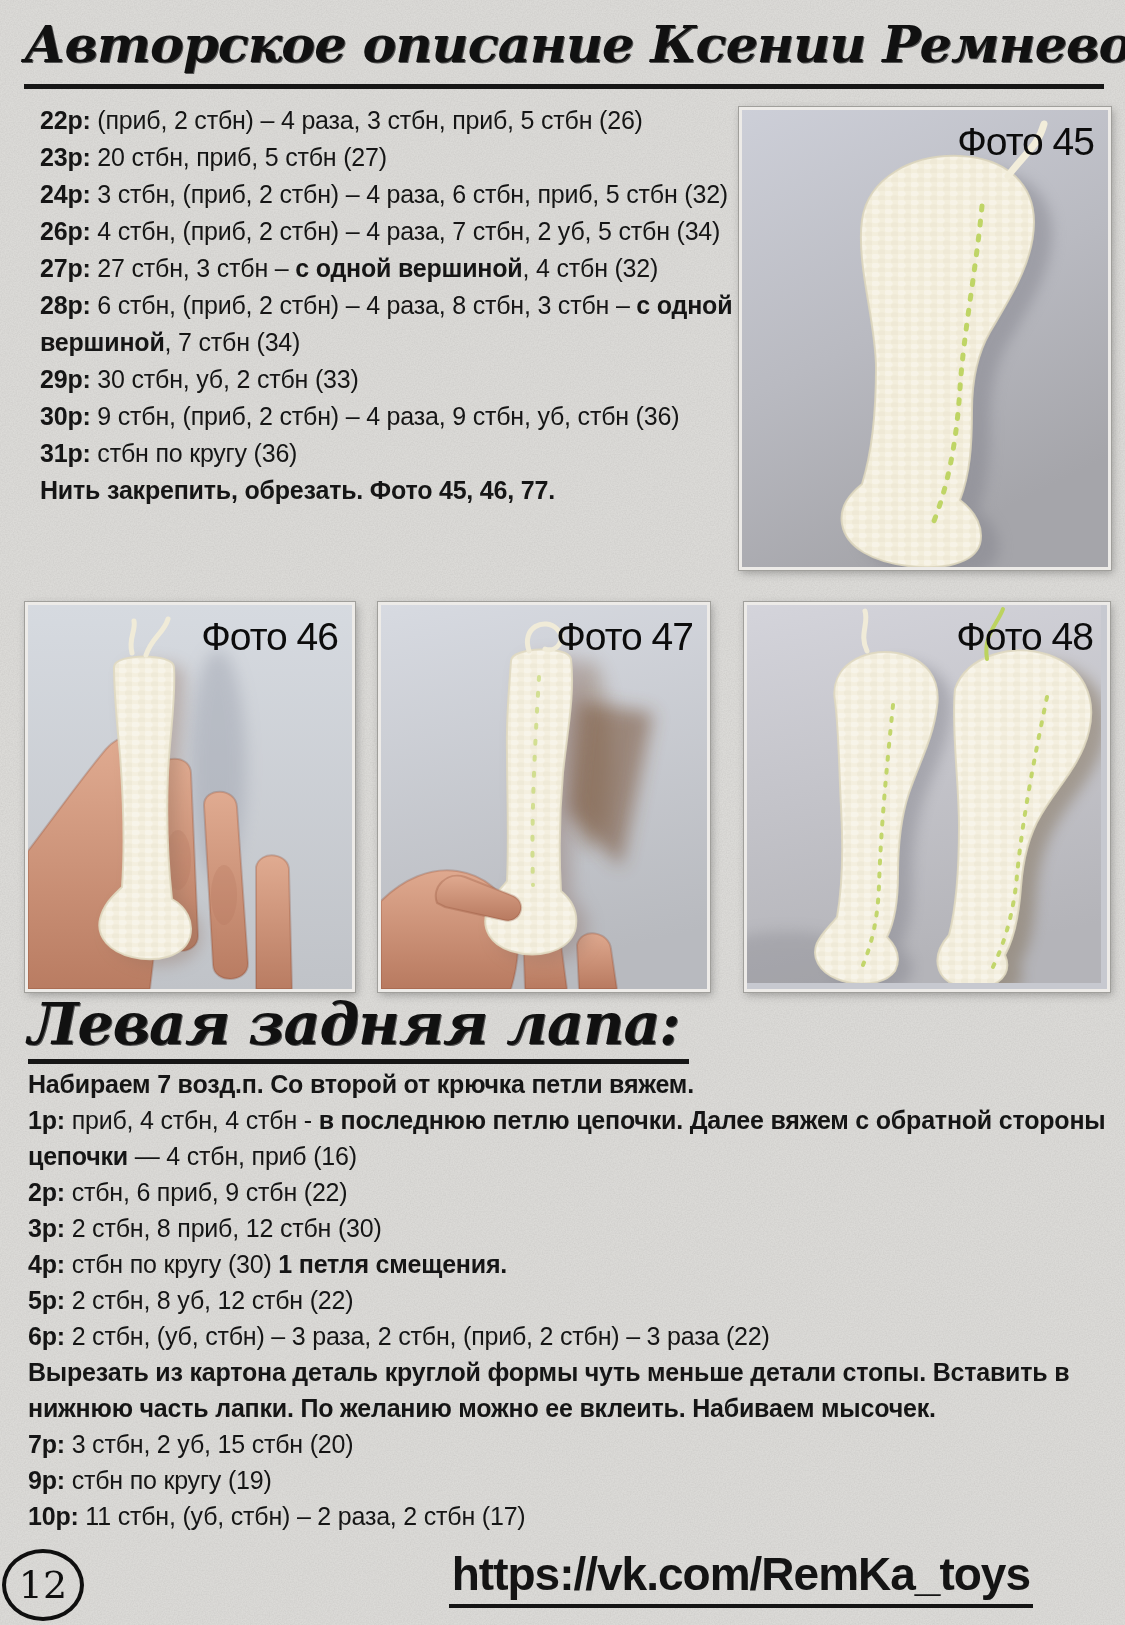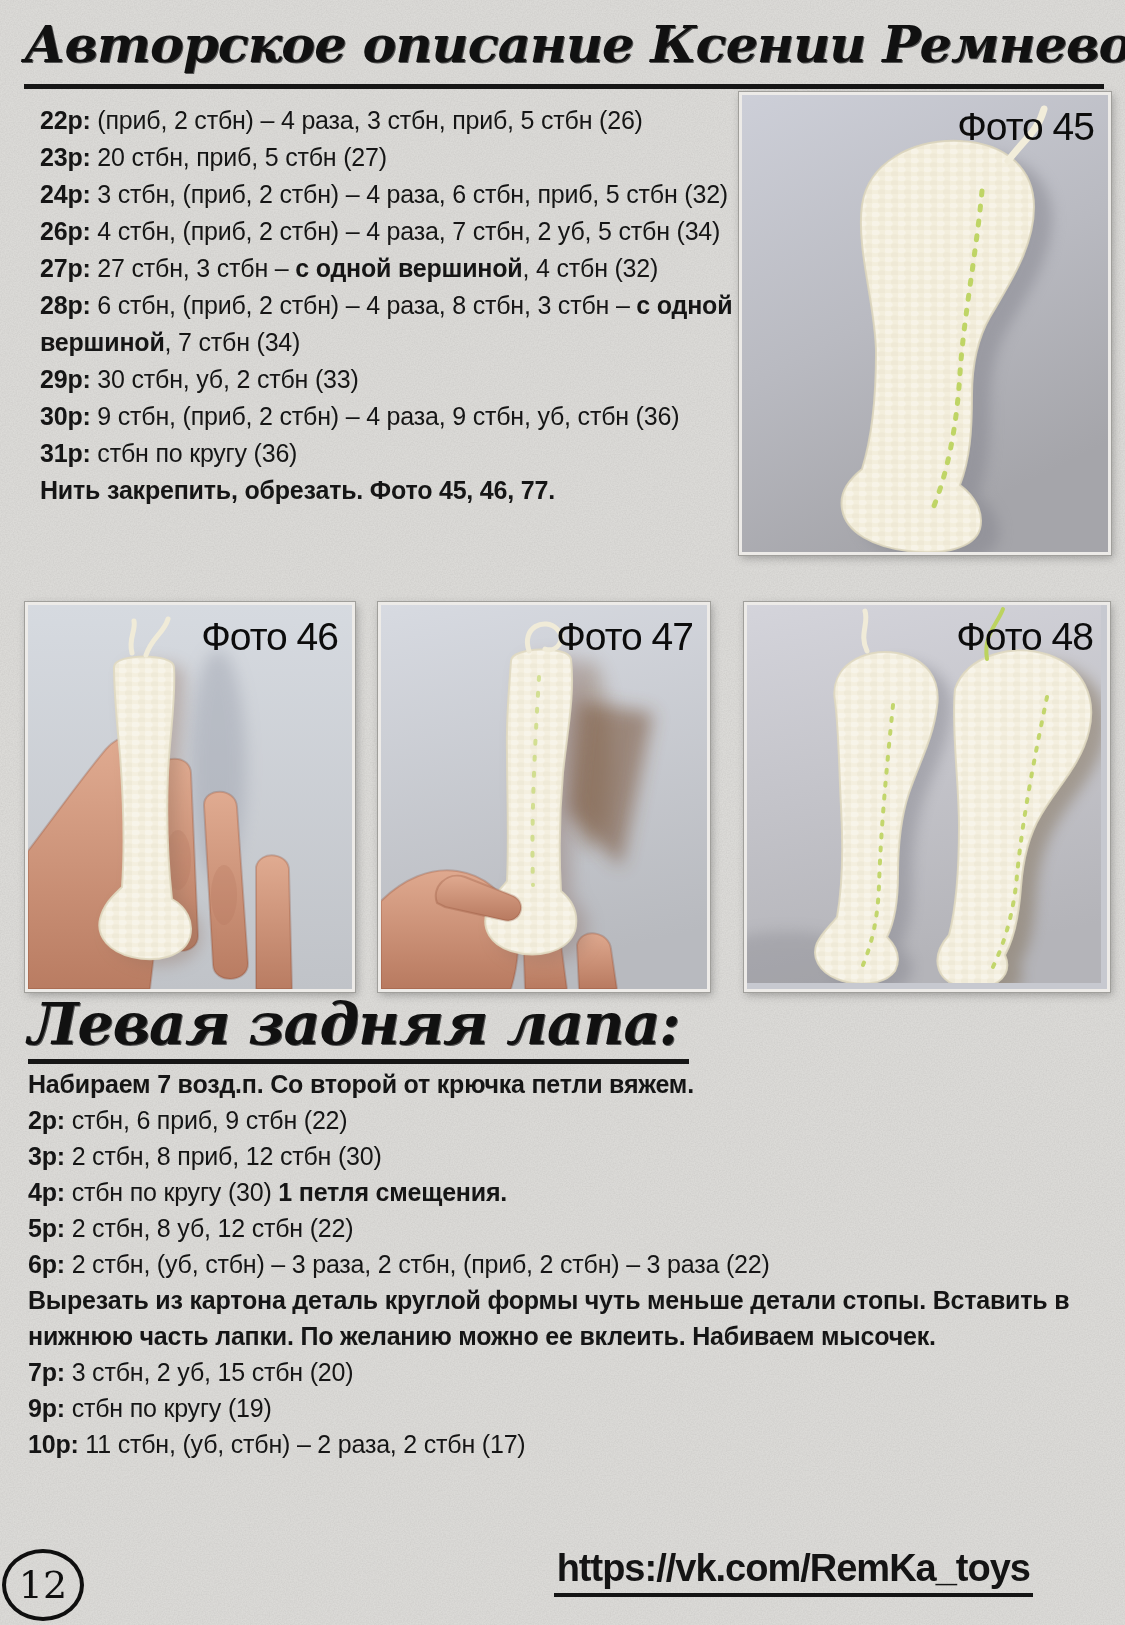--- a/index.html
+++ b/index.html
@@ -30,39 +30,39 @@
     border-bottom:5px solid #161616;padding:0 10px 2px 0;
     text-shadow:1px 1px 0 #555;
   }
 
   .photo{
     border:3px solid #edebe8;
     box-shadow:0 0 0 1px #a09f9b, 2px 3px 8px rgba(50,50,50,.35);
     background:#c7c9d0;
   }
   .photo svg{display:block;}
-  #photo45{left:739px;top:92px;width:366px;height:457px;}
+  #photo45{left:739px;top:107px;width:366px;height:457px;}
   #photo46{left:25px;top:602px;width:324px;height:384px;}
   #photo47{left:378px;top:602px;width:326px;height:384px;}
   #photo48{left:744px;top:602px;width:360px;height:384px;}
   .photo-label{
     position:absolute;top:10px;right:14px;z-index:2;
     font-size:39px;color:#0c0c0c;letter-spacing:-1px;
   }
 
   .page-circle{
     left:2px;top:1549px;width:74px;height:64px;
     border:4px solid #0f0f0f;border-radius:50%;
     display:flex;align-items:center;justify-content:center;
     font-family:"DejaVu Serif",serif;font-size:38px;color:#0f0f0f;
     background:transparent;
   }
   .footer-url{
     top:1547px;right:92px;
-    font-size:38px;font-weight:700;color:#141414;letter-spacing:-1px;
+    font-size:46px;font-weight:700;color:#141414;letter-spacing:-1px;
     border-bottom:4px solid #141414;padding:0 3px 3px 3px;
     text-decoration:none;
   }
 </style>
 </head>
 <body>
 
 <div class="page">
 
   <svg class="noise" width="1125" height="1625">
@@ -226,20 +226,21 @@
       <path d="M300,92 C288,150 276,210 270,270 C267,306 258,338 244,366" fill="none" stroke="#bcd35f" stroke-width="4" stroke-linecap="round" stroke-dasharray="3 10" opacity="0.9"></path>
       <path d="M120,46 C112,30 122,18 118,6" fill="none" stroke="#f0ebd8" stroke-width="5" stroke-linecap="round"></path>
       <path d="M240,54 C236,30 250,20 256,4" fill="none" stroke="#bcd35f" stroke-width="4" stroke-linecap="round"></path>
     </svg>
   </div>
 
   <div class="layer section-heading">Левая задняя лапа:</div>
 
   <div class="layer instr" id="sec2">
       <div><span class="b">Набираем 7 возд.п. Со второй от крючка петли вяжем.</span></div>
+      <div><span class="b">1р:</span><span> приб, 4 стбн, 4 стбн - </span><span class="b">в последнюю петлю цепочки. Далее вяжем с обратной стороны цепочки</span><span> — 4 стбн, приб (16)</span></div>
       <div><span class="b">2р:</span><span> стбн, 6 приб, 9 стбн (22)</span></div>
       <div><span class="b">3р:</span><span> 2 стбн, 8 приб, 12 стбн (30)</span></div>
       <div><span class="b">4р:</span><span> стбн по кругу (30) </span><span class="b">1 петля смещения.</span></div>
       <div><span class="b">5р:</span><span> 2 стбн, 8 уб, 12 стбн (22)</span></div>
       <div><span class="b">6р:</span><span> 2 стбн, (уб, стбн) – 3 раза, 2 стбн, (приб, 2 стбн) – 3 раза (22)</span></div>
       <div><span class="b">Вырезать из картона деталь круглой формы чуть меньше детали стопы. Вставить в нижнюю часть лапки. По желанию можно ее вклеить. Набиваем мысочек.</span></div>
       <div><span class="b">7р:</span><span> 3 стбн, 2 уб, 15 стбн (20)</span></div>
       <div><span class="b">9р:</span><span> стбн по кругу (19)</span></div>
       <div><span class="b">10р:</span><span> 11 стбн, (уб, стбн) – 2 раза, 2 стбн (17)</span></div>
     </div>

